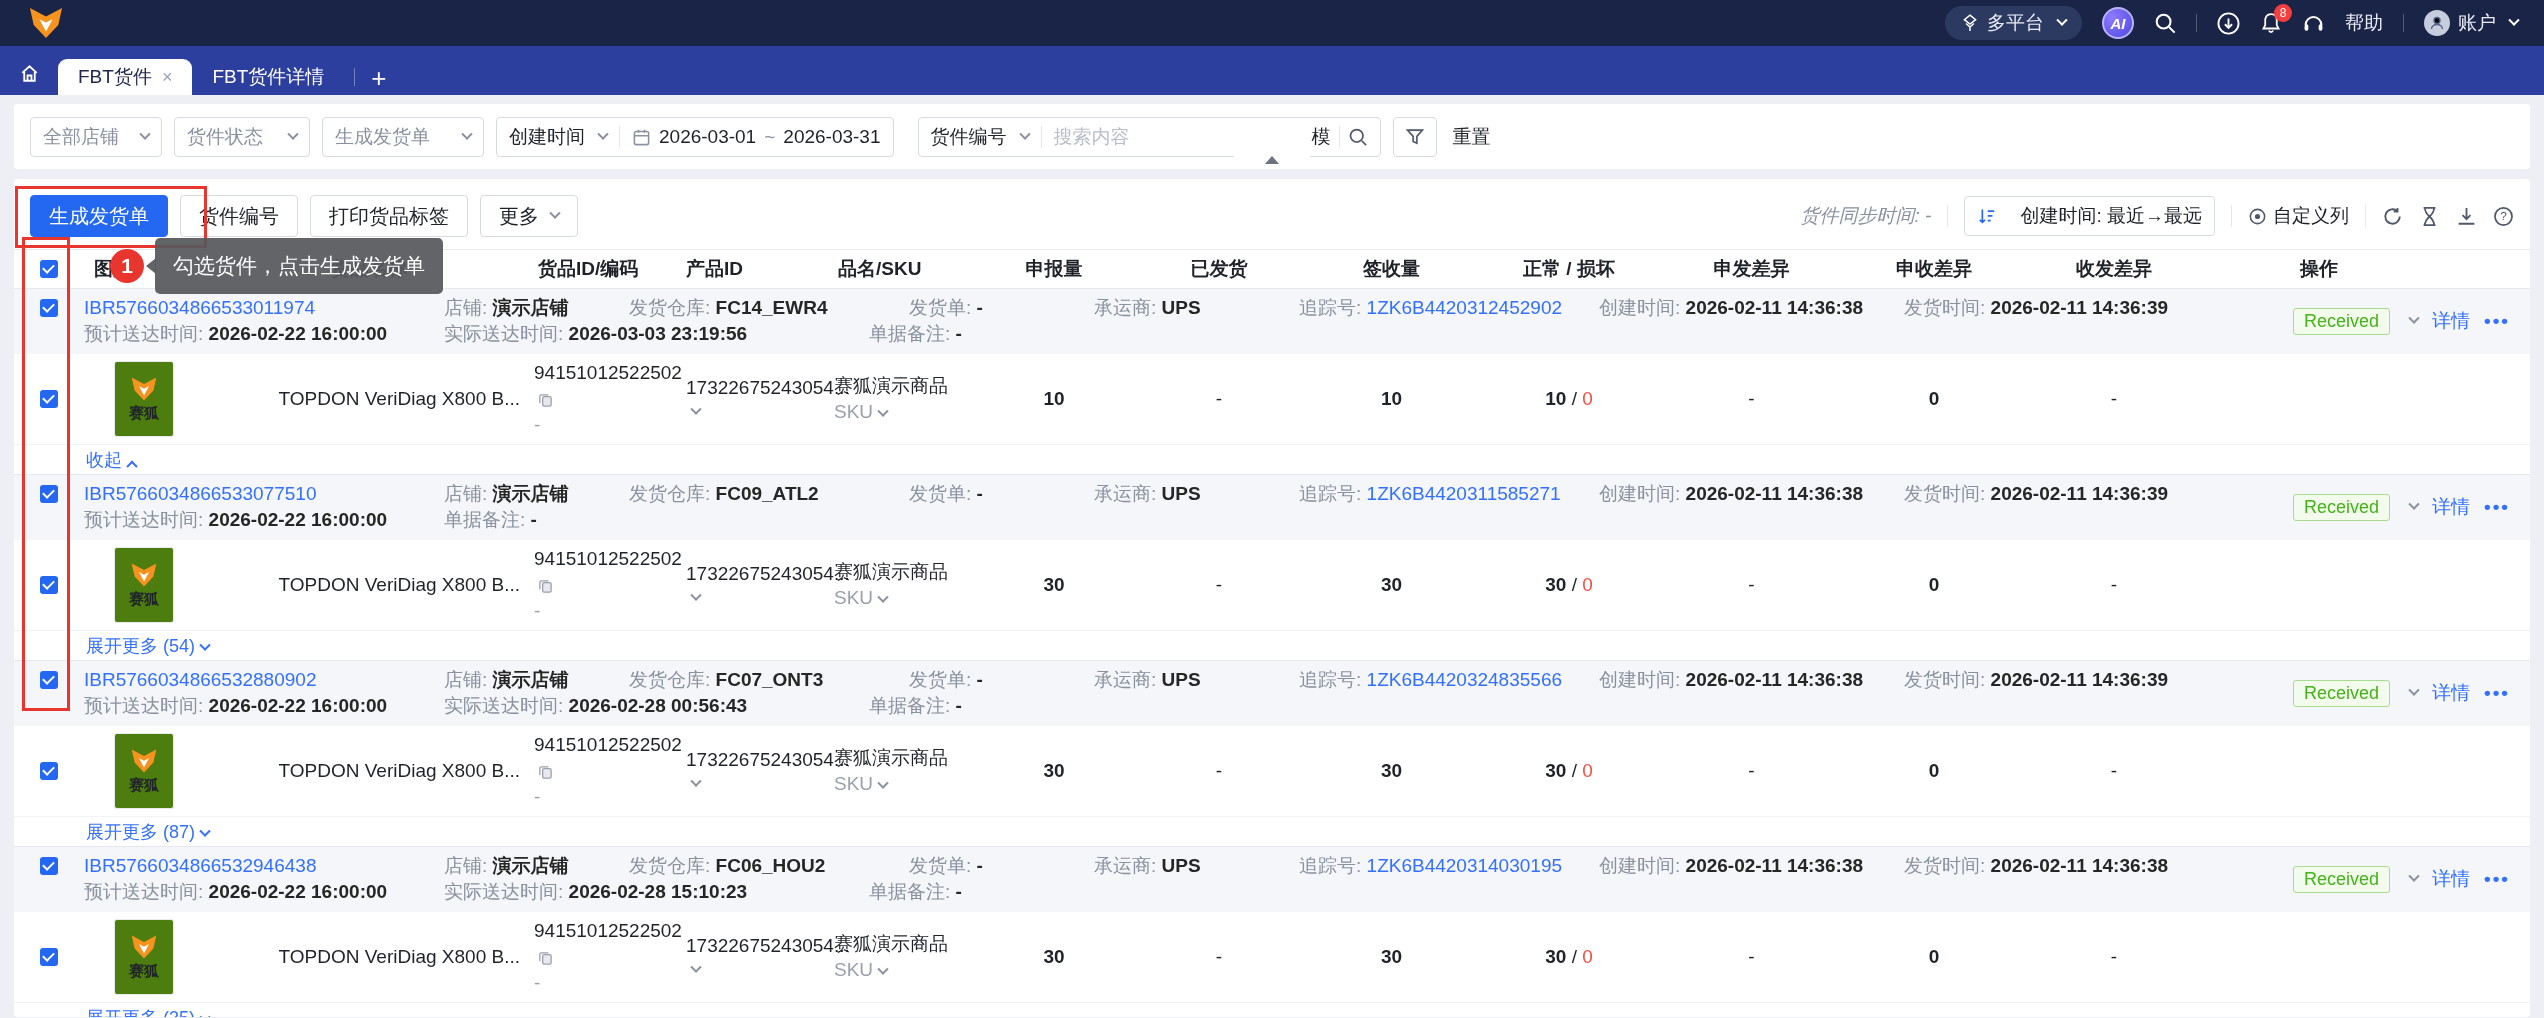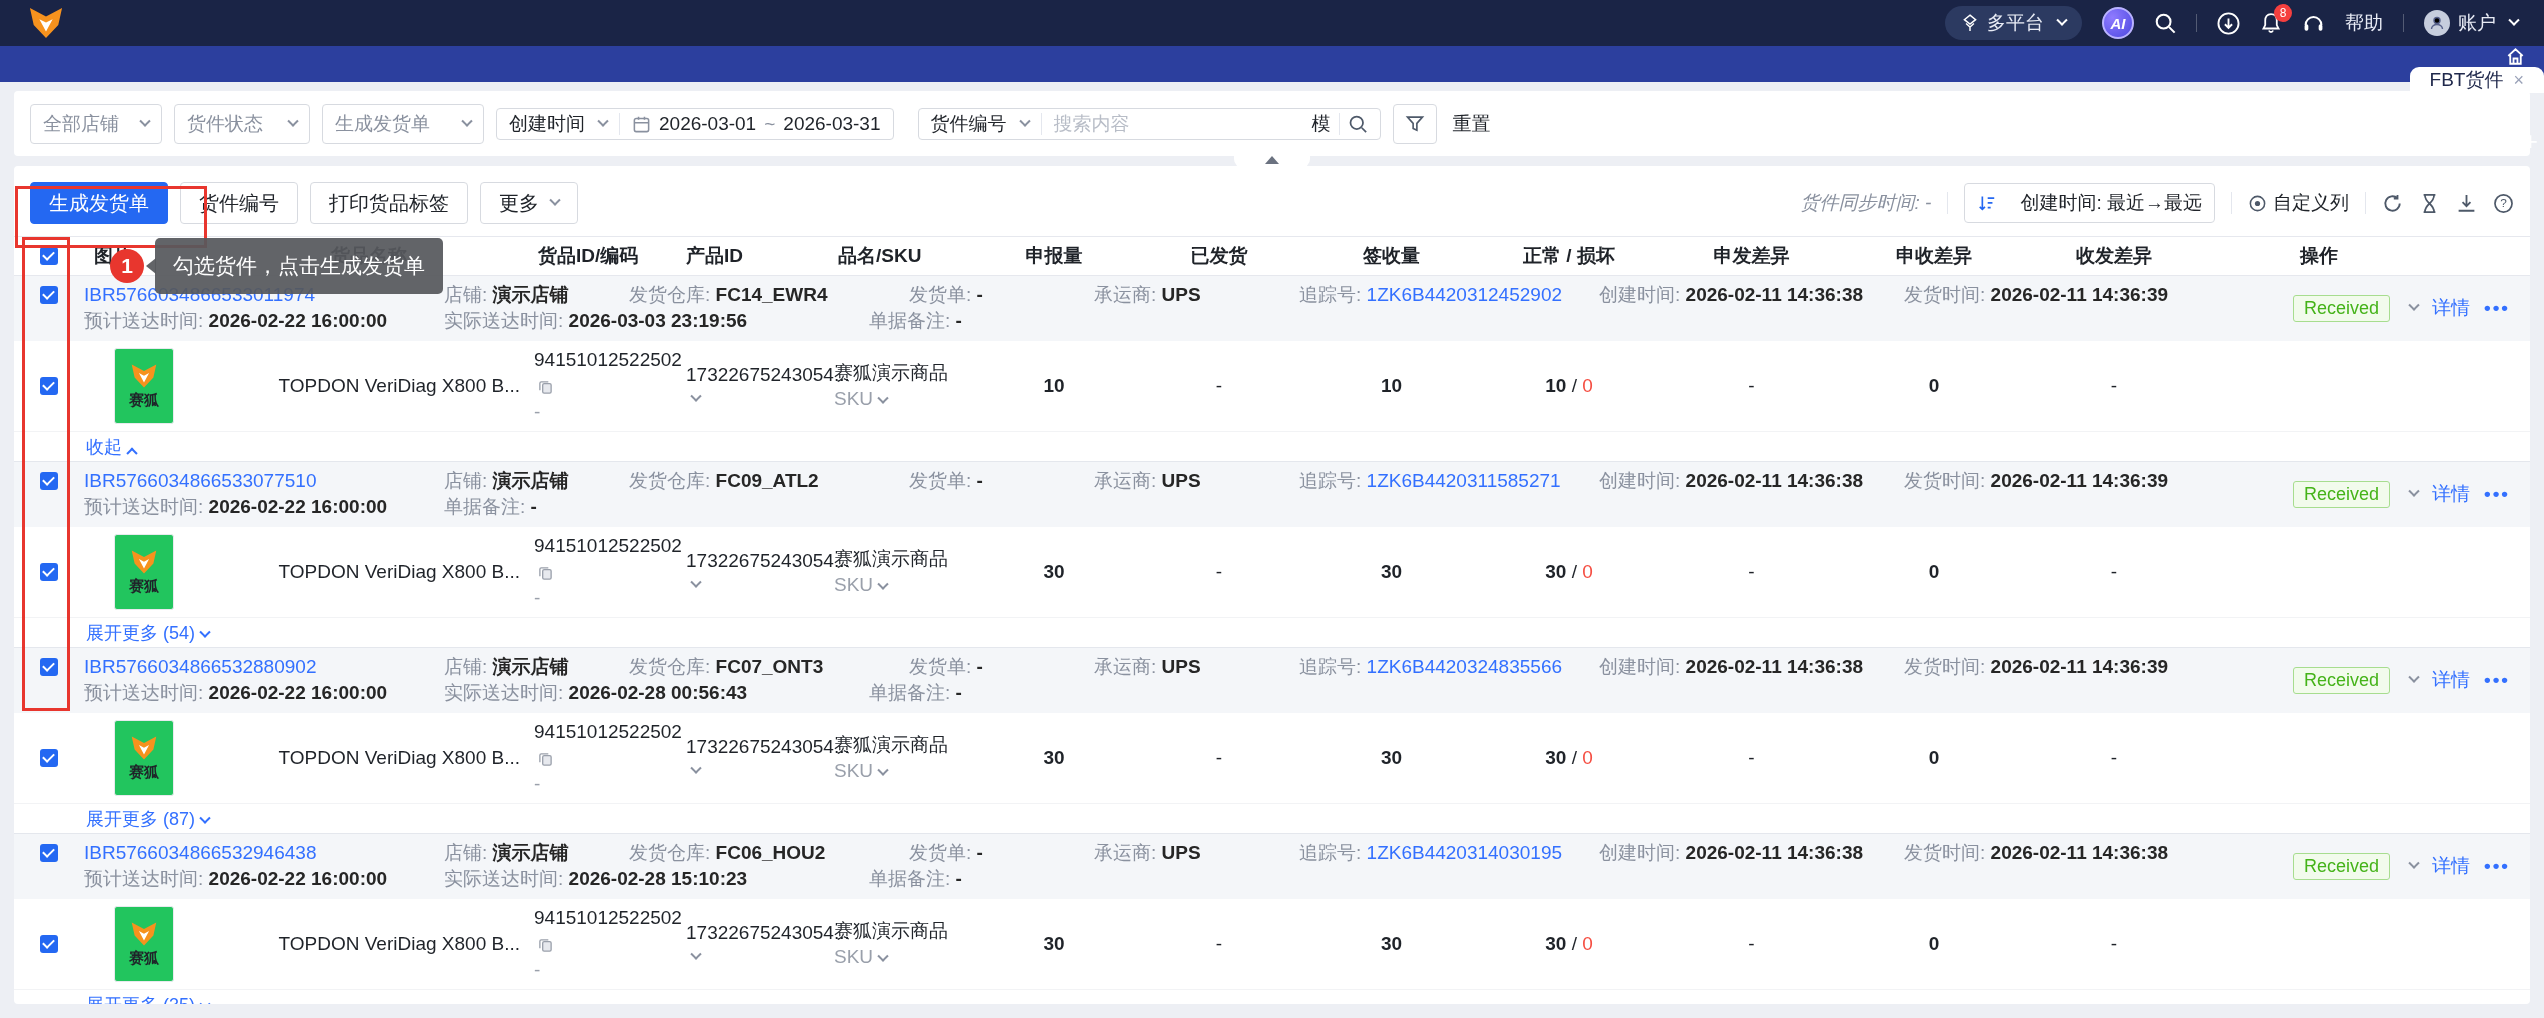--- a/index.html
+++ b/index.html
@@ -13,31 +13,31 @@
   .menu-item.active{background:#273356;color:#f6a02d;font-weight:700;}
   .nav-right{margin-left:auto;display:flex;align-items:center;gap:20px;padding-right:26px;}
   .pill{background:#2c3a61;border-radius:18px;height:34px;display:flex;align-items:center;gap:8px;padding:0 16px;font-size:19px;cursor:pointer;}
   .ai-badge{width:32px;height:32px;border-radius:50%;background:radial-gradient(circle at 30% 30%,#8f7bff,#4c48e0);display:flex;align-items:center;justify-content:center;color:#fff;font-weight:700;font-style:italic;font-size:15px;border:2px solid #b9b2ff;}
   .nav-divider{width:1px;height:18px;background:rgba(255,255,255,.25);}
   .icon-btn{position:relative;display:flex;align-items:center;cursor:pointer;}
   .nbadge{position:absolute;top:-8px;right:-10px;background:#f53f3f;color:#fff;font-size:12px;min-width:18px;height:18px;border-radius:9px;display:flex;align-items:center;justify-content:center;padding:0 4px;}
   .nav-text{font-size:19px;cursor:pointer;}
   .avatar{width:26px;height:26px;border-radius:50%;background:#c6cddd;display:flex;align-items:center;justify-content:center;}
   
-  .tabbar{height:36px;background:#2c3f9e;display:flex;align-items:flex-end;color:#fff;flex-direction:column;}
+  .tabbar{height:49px;background:#2c3f9e;display:flex;align-items:flex-end;color:#fff;}
   .tab-home{width:58px;height:43px;display:flex;align-items:center;justify-content:center;cursor:pointer;}
   .tab{height:36px;display:flex;align-items:center;gap:10px;padding:0 20px;font-size:19px;cursor:pointer;}
   .tab.active{background:#fff;color:#20294c;border-radius:9px 9px 0 0;font-weight:400;}
   .tab .x{color:#9aa2b8;font-size:18px;}
   .tab-sep{width:1px;height:18px;background:rgba(255,255,255,.35);margin:0 10px 9px;}
   .tab-add{font-size:26px;margin:0 6px 4px;cursor:pointer;line-height:1;}
   
   .filter-card{margin:9px 14px 0;background:#fff;border-radius:4px;padding:13px 16px 12px;display:flex;align-items:center;gap:12px;}
   .sel{height:40px;border:1px solid #d7dae0;border-radius:4px;display:flex;align-items:center;justify-content:space-between;padding:0 12px;color:#8a919f;font-size:19px;cursor:pointer;background:#fff;}
-  .grp-ctl{height:32px;border:1px solid #d7dae0;border-radius:4px;display:flex;align-items:center;background:#fff;}
+  .grp-ctl{height:40px;border:1px solid #d7dae0;border-radius:4px;display:flex;align-items:center;background:#fff;}
   .grp-ctl .part{display:flex;align-items:center;gap:8px;padding:0 12px;font-size:19px;}
   .vdiv{width:1px;height:22px;background:#e4e7ee;}
   .search-input{border:none;outline:none;font-size:19px;width:250px;color:#1f2329;}
   .search-input::placeholder{color:#b8bdc7;}
   .sq-btn{width:44px;height:40px;border:1px solid #d7dae0;border-radius:4px;display:flex;align-items:center;justify-content:center;cursor:pointer;background:#fff;}
   .reset{font-size:19px;color:#1f2329;cursor:pointer;margin-left:4px;}
   
   .notch{position:absolute;left:50%;transform:translateX(-50%);top:152px;width:76px;height:16px;background:#fff;border-radius:0 0 9px 9px;display:flex;align-items:center;justify-content:center;z-index:3;}
   .notch .tri{width:0;height:0;border-left:7px solid transparent;border-right:7px solid transparent;border-bottom:8px solid #6b7280;}
   
@@ -76,21 +76,21 @@
   .seg-trk{width:300px;}
   .seg-created{width:305px;}
   .seg-shipped{width:310px;}
   .seg-eta{width:360px;}
   .seg-ata{width:425px;}
   .gh-right{display:flex;align-items:center;gap:14px;padding:0 20px 0 8px;}
   .badge{border:1px solid #a7dd8f;background:#f2fbec;color:#45b319;font-size:18px;border-radius:3px;padding:2px 10px;}
   .dots{color:#3370ff;font-weight:700;letter-spacing:2px;cursor:pointer;}
   
   .prod-row{min-height:88px;border-bottom:1px solid #f2f3f5;font-size:19px;padding:6px 0;}
-  .thumb{width:60px;height:76px;border:1px solid #e8eaee;border-radius:3px;display:flex;flex-direction:column;align-items:center;justify-content:center;gap:2px;background:#22c55e;}
+  .thumb{width:60px;height:76px;border:1px solid #e8eaee;border-radius:3px;display:flex;flex-direction:column;align-items:center;justify-content:center;gap:2px;background:#4d7c0f;}
   .thumb .cn{font-size:15px;font-weight:700;}
   .sub{color:#9aa0ab;}
   .num{font-weight:700;}
   .dmg{color:#f54e42;}
   .two-line>div{line-height:26px;}
   .chev{width:8px;height:8px;border-right:2px solid #8a919f;border-bottom:2px solid #8a919f;transform:rotate(45deg) translate(-2px,-2px);display:inline-block;margin-left:6px;}
   .chev.blue{border-color:#3370ff;}
   .chev.up{transform:rotate(-135deg) translate(-3px,-3px);}
   
   .expand-row{height:30px;display:flex;align-items:center;padding-left:72px;border-bottom:1px solid #e4e7ed;font-size:18px;}

